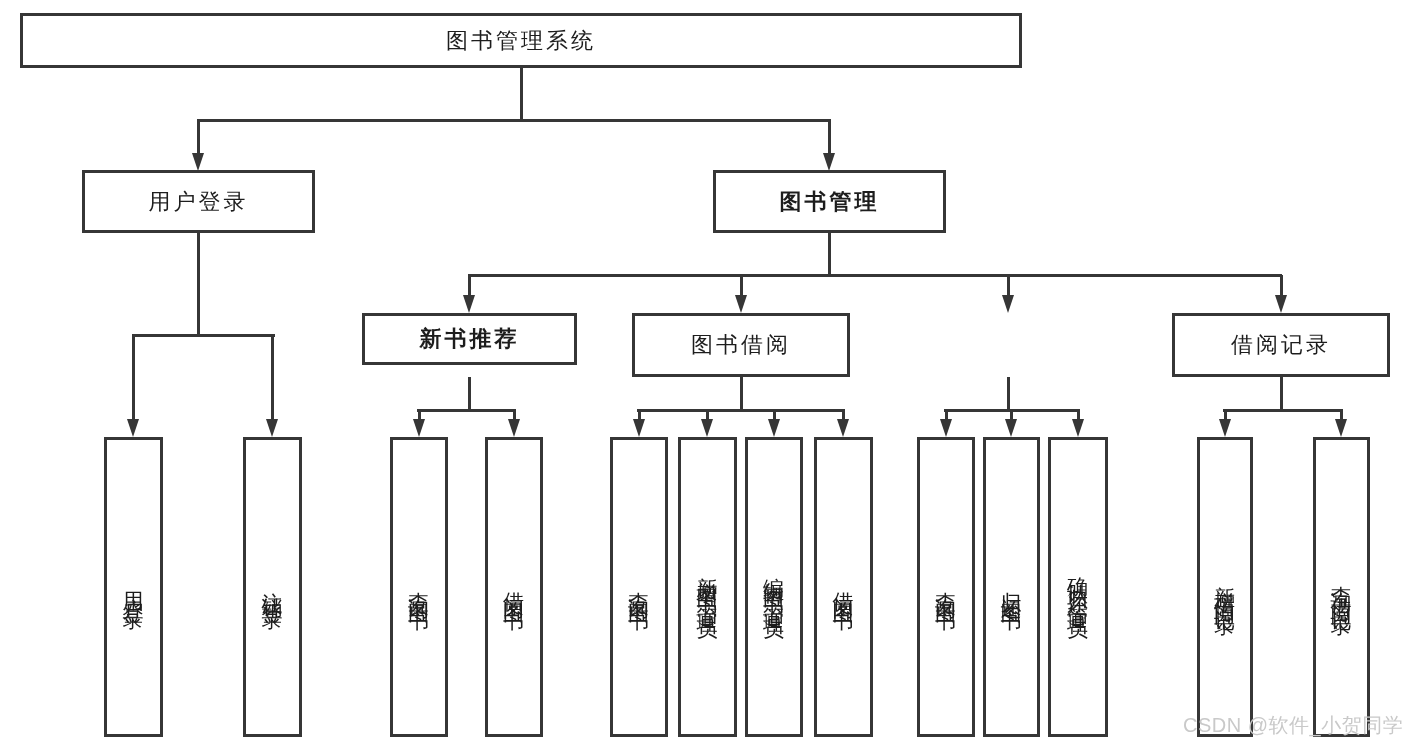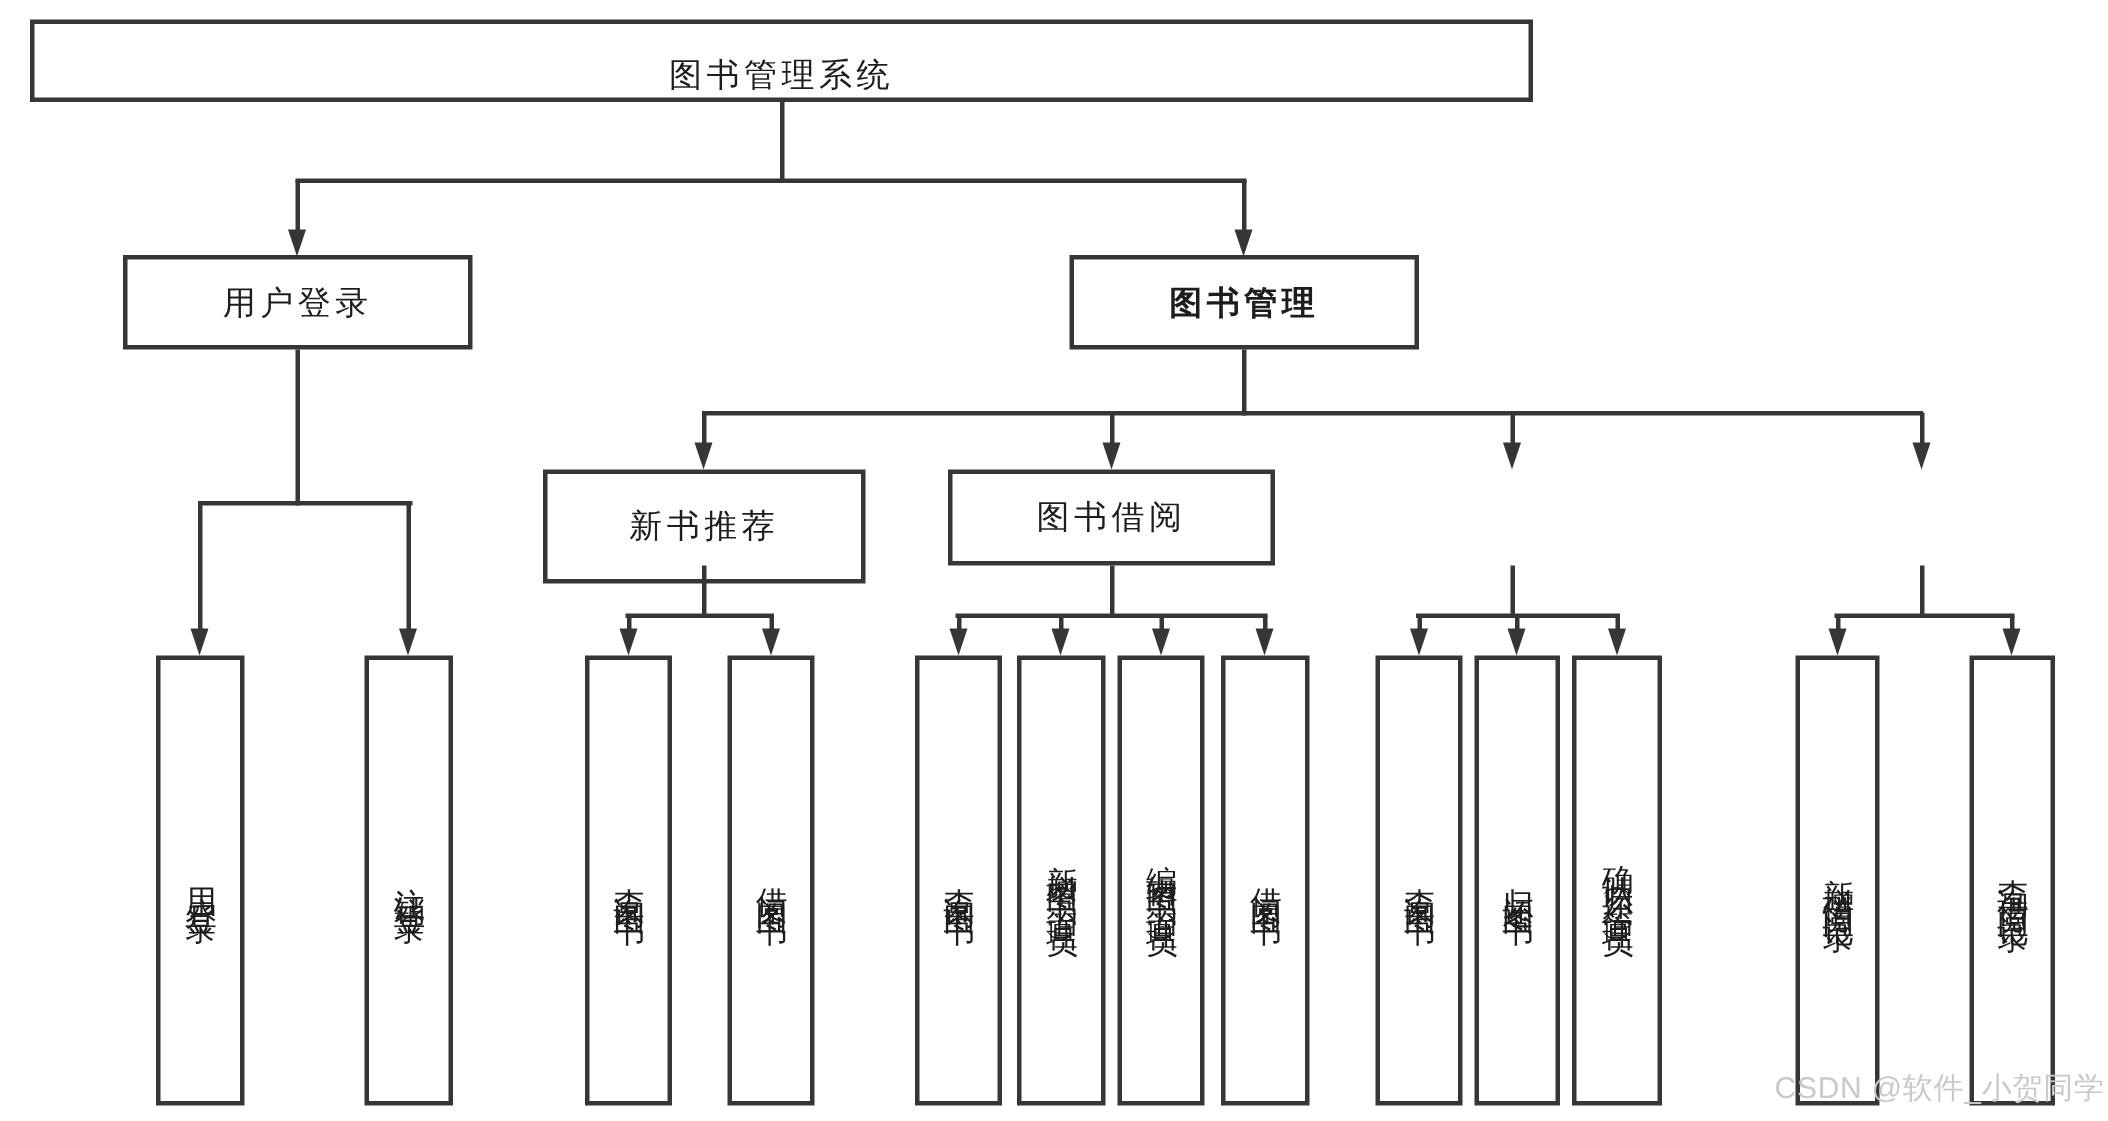--- a/index.html
+++ b/index.html
@@ -36,36 +36,39 @@
   .watermark{
     position:absolute;left:1183px;top:712px;z-index:10;
     font-size:20px;color:var(--wm);white-space:nowrap;letter-spacing:0.5px;
   }
 </style>
 </head>
 <body>
 
 <div id="canvas">
 
-  <div class="node hnode" style="left:20px;top:13px;width:1002px;height:55px;align-items:flex-end;">
+  <div class="node hnode" style="left:20px;top:13px;width:1002px;height:55px;">
     <span class="lbl">图书管理系统</span>
   </div>
 
   <div class="node hnode" style="left:82px;top:170px;width:233px;height:63px;">
     <span class="lbl">用户登录</span>
   </div>
   <div class="node hnode" style="left:713px;top:170px;width:233px;height:63px;font-weight:bold;">
     <span class="lbl">图书管理</span>
   </div>
 
-  <div class="node hnode" style="left:362px;top:313px;width:215px;height:76px;">
+  <div class="node hnode" style="left:362px;top:313px;width:215px;height:52px;font-weight:bold;">
     <span class="lbl">新书推荐</span>
   </div>
   <div class="node hnode" style="left:632px;top:313px;width:218px;height:64px;align-items:center;">
     <span class="lbl">图书借阅</span>
+  </div>
+  <div class="node hnode" style="left:1172px;top:313px;width:218px;height:64px;">
+    <span class="lbl">借阅记录</span>
   </div>
 
   <div class="node vnode" style="left:104px;top:437px;width:59px;height:300px;">
     <span class="lbl">用户登录</span>
   </div>
   <div class="node vnode" style="left:243px;top:437px;width:59px;height:300px;">
     <span class="lbl">注销登录</span>
   </div>
 
   <div class="node vnode" style="left:390px;top:437px;width:58px;height:300px;">

